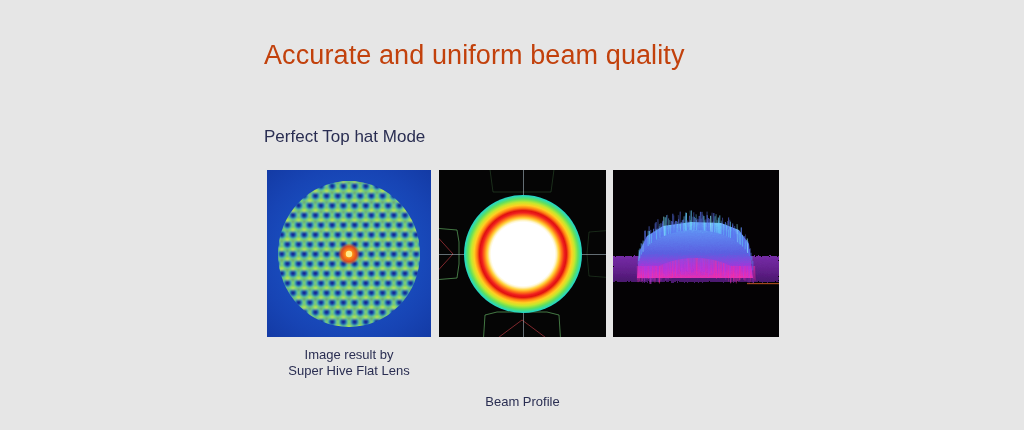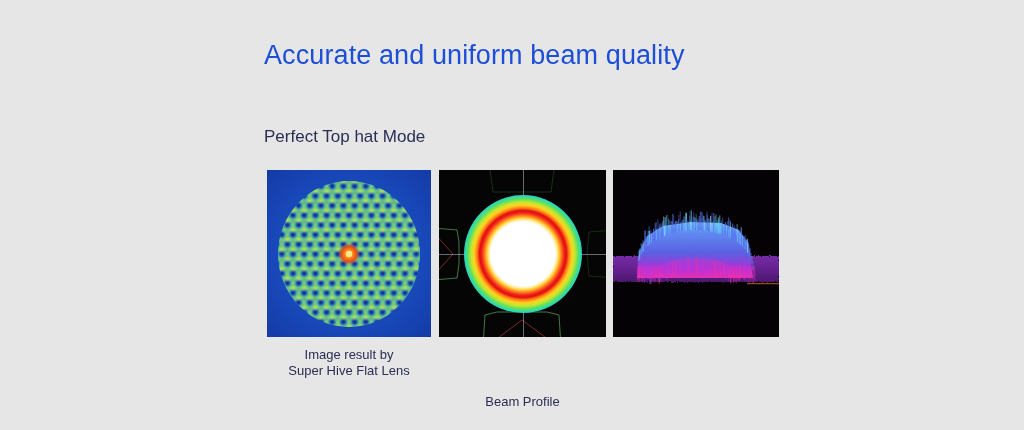--- a/index.html
+++ b/index.html
@@ -23,21 +23,21 @@
     height: 430px;
   }
 
   
   .title {
     position: absolute;
     left: 264px;
     top: 40px;
     font-size: 27px;
     font-weight: 400;
-    color: #1d4ed8;
+    color: #c2410c;
     letter-spacing: 0.1px;
     white-space: nowrap;
   }
   .subtitle {
     position: absolute;
     left: 264px;
     top: 99px;
     font-size: 17px;
     font-weight: 400;
     color: #2a2e52;

